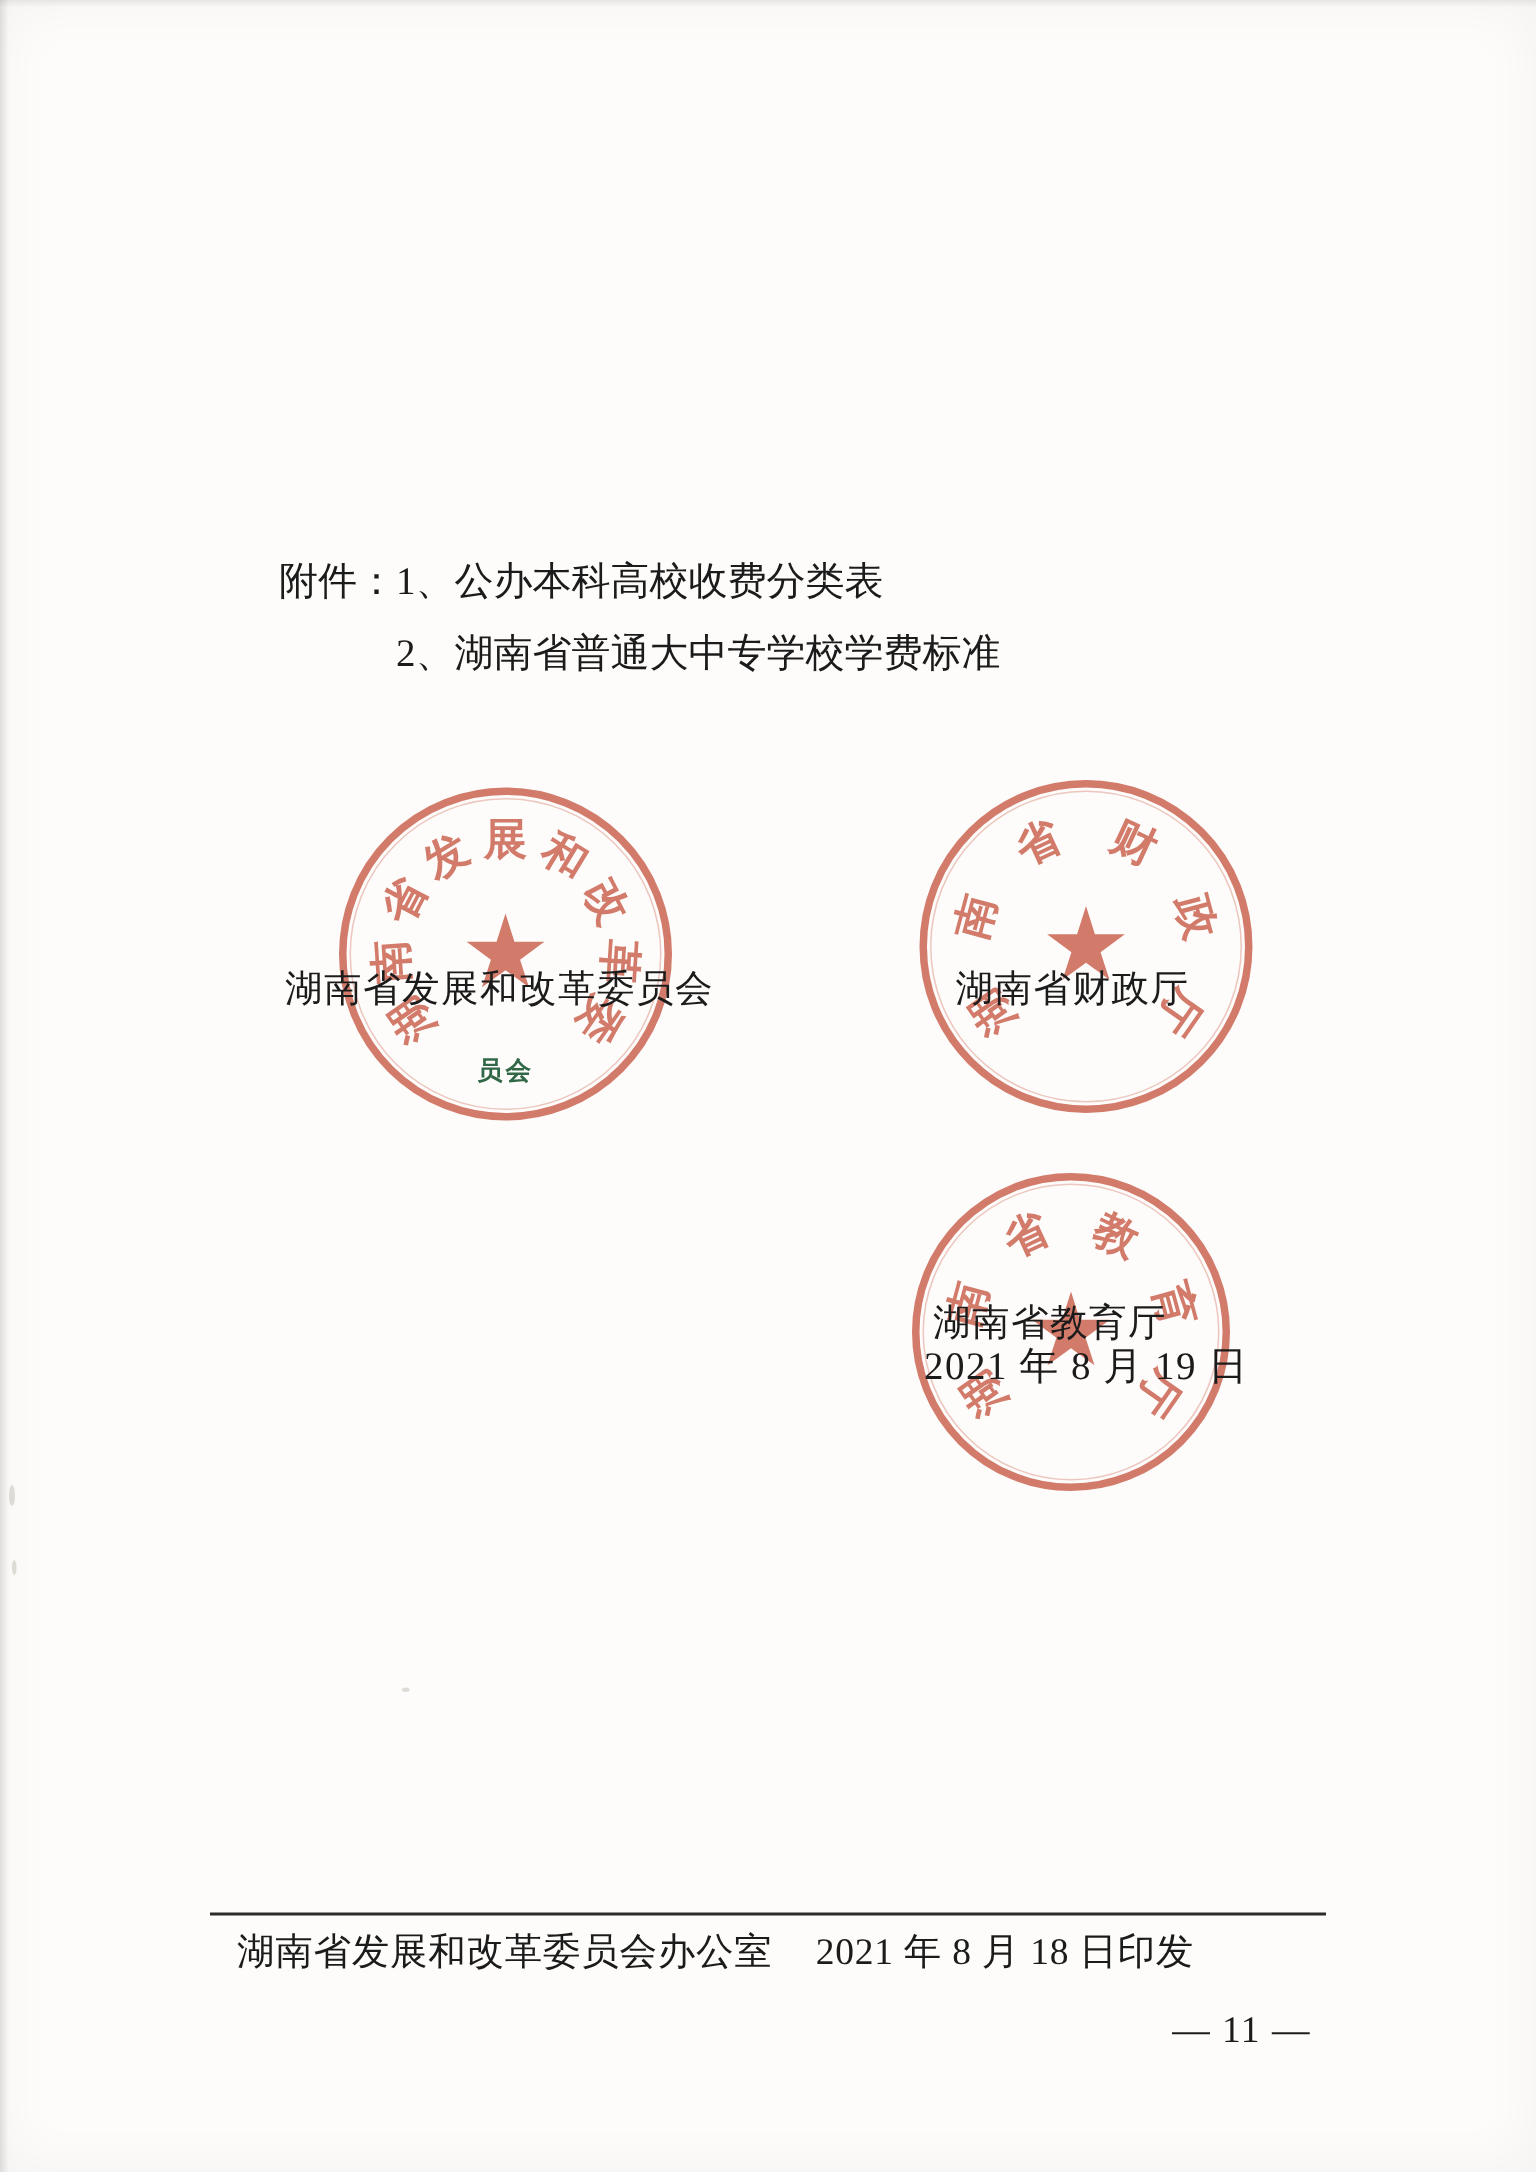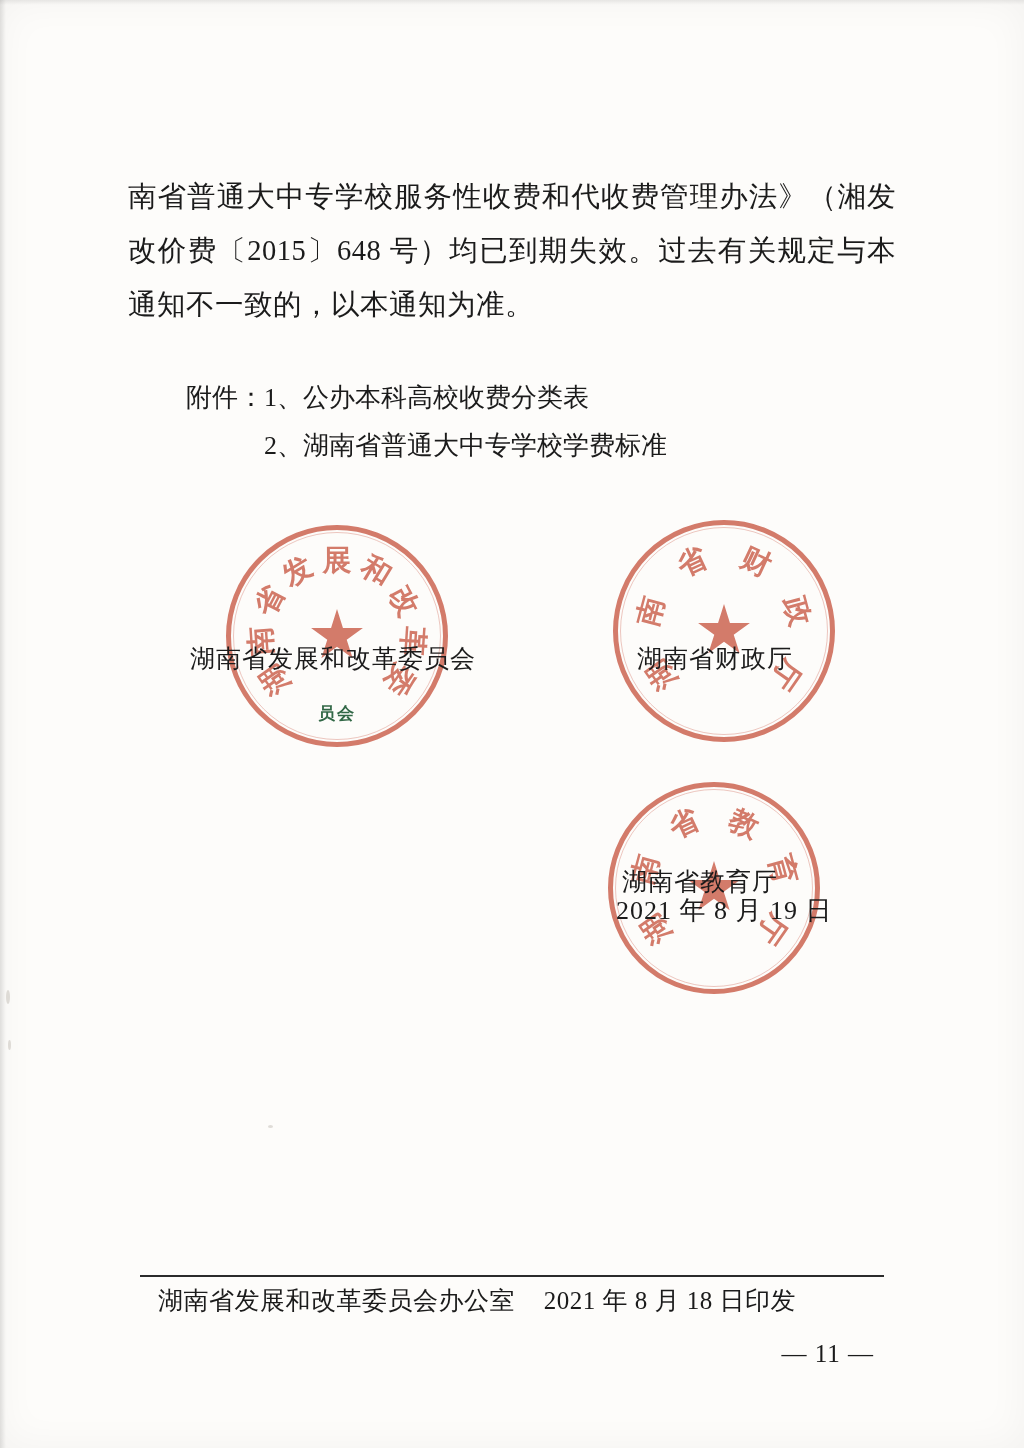--- a/index.html
+++ b/index.html
@@ -45,21 +45,21 @@
     font-size: 28.5px;
     line-height: 54px;
     letter-spacing: 0.5px;
     text-align: justify;
     text-justify: inter-ideograph;
   }
 
   .attachments {
     position: absolute;
     left: 186px;
-    top: 374px;
+    top: 364px;
     width: 700px;
     font-size: 26px;
     line-height: 48px;
   }
   .attach-line {
     white-space: nowrap;
   }
   .attach-line.indent {
     padding-left: 78px;
   }
@@ -202,21 +202,20 @@
     opacity: 0.65;
   }
 </style>
 </head>
 <body>
 
 <div class="page">
   <div class="edge-left"></div>
   <div class="edge-top"></div>
 
-  <div class="body-text">南省普通大中专学校服务性收费和代收费管理办法》（湘发改价费〔2015〕648 号）均已到期失效。过去有关规定与本通知不一致的，以本通知为准。</div>
 
   <div class="attachments">
     <div class="attach-line">附件：1、公办本科高校收费分类表</div>
     <div class="attach-line indent">2、湖南省普通大中专学校学费标准</div>
   </div>
 
   <div class="sign-area"></div>
 
   <div class="seal" id="seal-ndrc">
     <div class="ring"></div>

